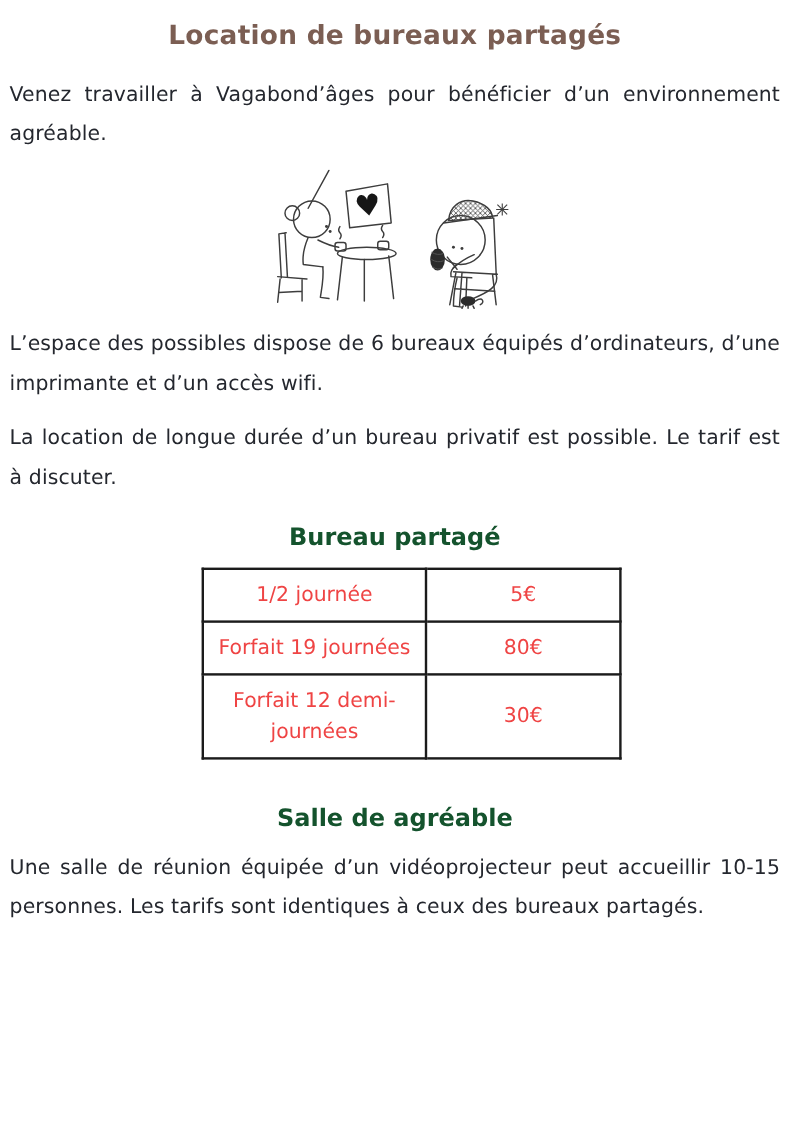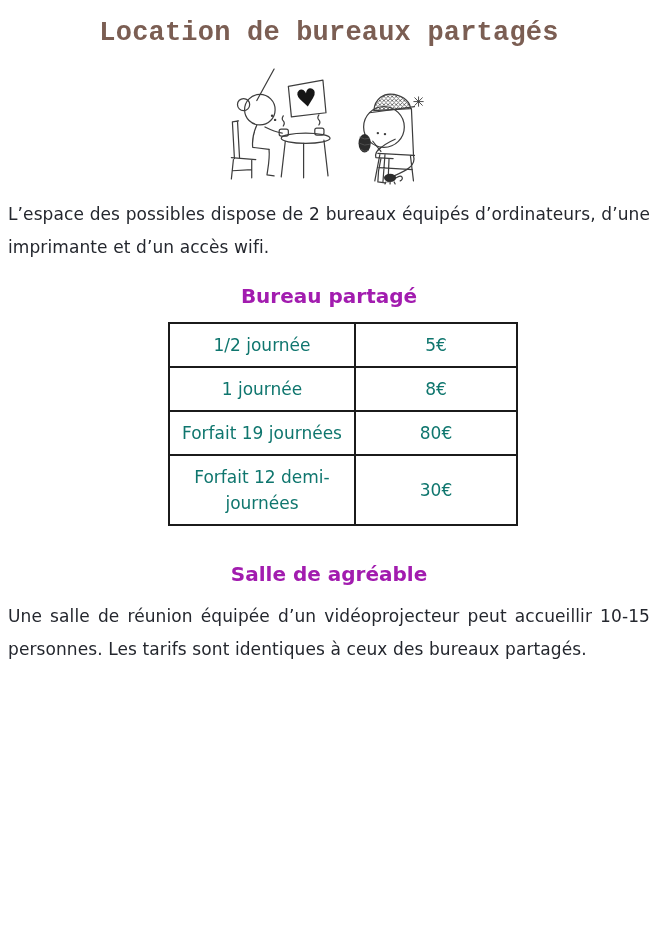--- a/index.html
+++ b/index.html
@@ -11,74 +11,74 @@
     width: 658px;
     font-family: "DejaVu Sans", "Liberation Sans", sans-serif;
     color: #24272e;
   }
   .page {
     padding: 14px 8px 24px 8px;
     box-sizing: border-box;
     width: 658px;
   }
   .page-title {
-    font-size: 27px;
+    font-size: 22px;
     font-weight: bold;
     text-align: center;
     color: #7b5e53;
     margin: 4px 0 20px 0;
     letter-spacing: 0.2px;
-    font-family: Liberation Mono, monospace;
   }
   p.body-text {
     font-size: 17px;
     line-height: 33px;
     text-align: justify;
     margin: 0 0 12px 0;
     letter-spacing: 0.1px;
   }
   figure.illustration {
     margin: 0 auto 10px auto;
     width: 200px;
     height: 120px;
     display: block;
   }
   .section-heading {
     font-size: 20px;
     font-weight: bold;
     text-align: center;
-    color: #a21caf;
+    color: #14532d;
     margin: 20px 0 14px 0;
   }
   .spacer-before-salle { height: 14px; }
   table.pricing {
     border-collapse: collapse;
     margin: 2px 0 2px 160px;
   }
   table.pricing td {
     border: 2px solid #1b1b1b;
     text-align: center;
     vertical-align: middle;
     font-size: 17px;
     line-height: 26px;
     padding: 8px 6px;
     box-sizing: border-box;
-    color: #0f766e;
+    color: #ef4444;
   }
   td.cell-label { width: 186px; padding-left: 23px; padding-right: 23px; }
   td.cell-price { width: 162px; padding-left: 12px; padding-right: 12px; }
   .sketch { stroke: #3d3d3d; stroke-width: 1.2; fill: none; stroke-linecap: round; stroke-linejoin: round; }
 </style>
 </head>
 <body>
 
 <div class="page">
 
   <h1 class="page-title">Location de bureaux partagés</h1>
 
+  <p class="body-text">Venez travailler à Vagabond’âges pour bénéficier d’un environnement agréable.</p>
 
   <figure class="illustration">
     <svg width="196" height="118" viewBox="0 0 192 116" xmlns="http://www.w3.org/2000/svg">
       <defs>
         <pattern id="crosshatch" width="4" height="4" patternUnits="userSpaceOnUse">
           <line x1="0" y1="0" x2="4" y2="4" stroke="#4a4a4a" stroke-width="0.7"></line>
           <line x1="4" y1="0" x2="0" y2="4" stroke="#4a4a4a" stroke-width="0.7"></line>
         </pattern>
       </defs>
 
@@ -150,35 +150,32 @@
       </g>
 
       <g>
         <ellipse cx="158" cy="108" rx="6" ry="4" fill="#2c2c2c"></ellipse>
         <path class="sketch" d="M164,108 C170,104 172,109 168,111" stroke-width="0.9"></path>
         <path class="sketch" d="M154,112 l-1,2 M158,112 l0,2 M162,112 l1,2" stroke-width="0.7"></path>
       </g>
     </svg>
   </figure>
 
-  <p class="body-text">L’espace des possibles dispose de 2 bureaux équipés d’ordinateurs, d’une imprimante et d’un accès wifi.</p>
+  <p class="body-text">L’espace des possibles dispose de 6 bureaux équipés d’ordinateurs, d’une imprimante et d’un accès wifi.</p>
 
+  <p class="body-text">La location de longue durée d’un bureau privatif est possible. Le tarif est à discuter.</p>
 
 
   <h2 class="section-heading">Bureau partagé</h2>
 
   <table class="pricing">
     <tbody>
       <tr>
         <td class="cell-label">1/2 journée</td>
         <td class="cell-price">5€</td>
-      </tr>
-      <tr>
-        <td class="cell-label">1 journée</td>
-        <td class="cell-price">8€</td>
       </tr>
       <tr>
         <td class="cell-label">Forfait 19 journées</td>
         <td class="cell-price">80€</td>
       </tr>
       <tr>
         <td class="cell-label">Forfait 12 demi-journées</td>
         <td class="cell-price">30€</td>
       </tr>
     </tbody>

